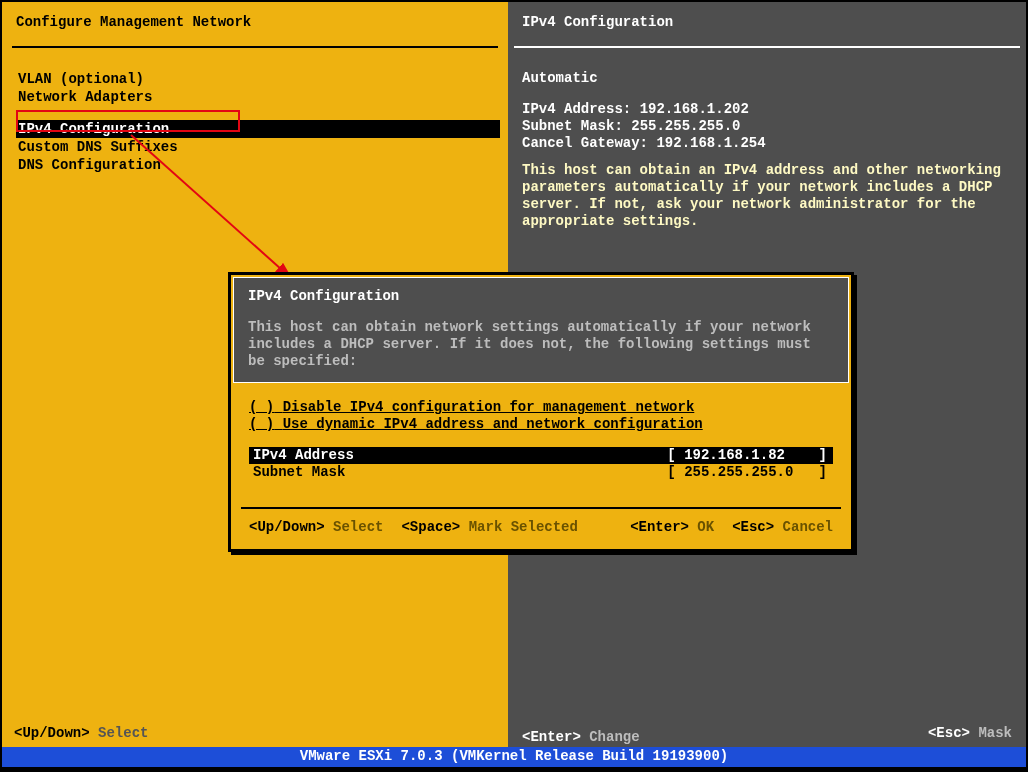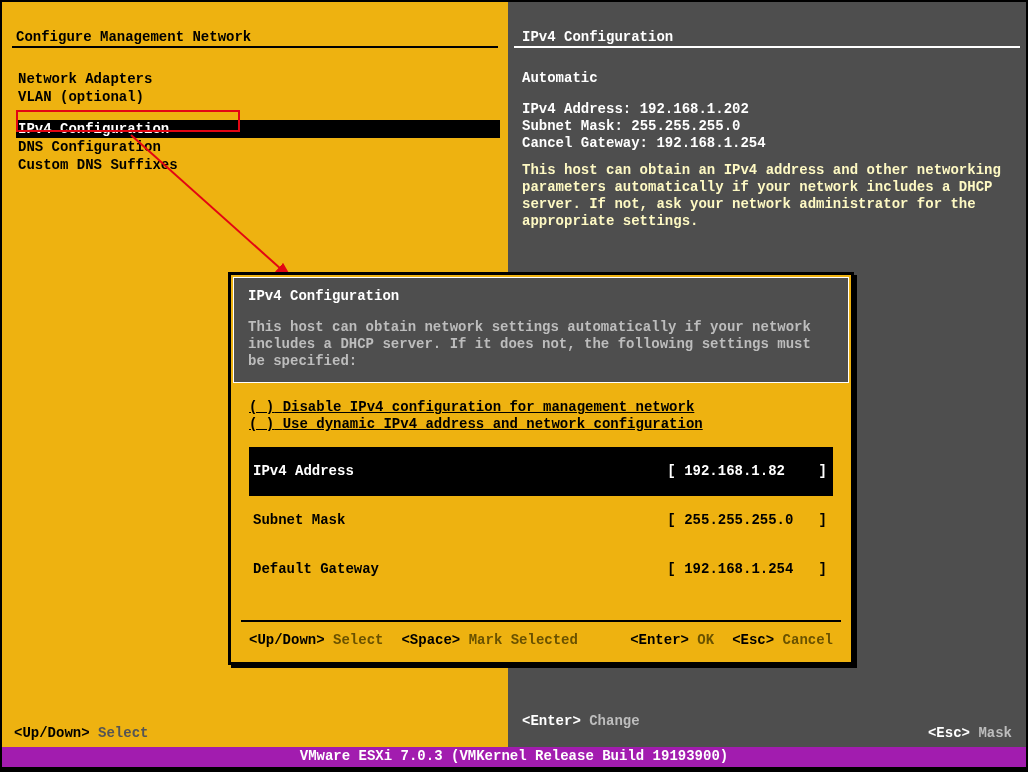--- a/index.html
+++ b/index.html
@@ -32,21 +32,21 @@
     position: relative;
   }
   .right-panel {
     flex: 1;
     background: #4e4e4e;
     position: relative;
   }
   .panel-header {
     height: 44px;
     line-height: 32px;
-    padding: 19px 14px 0 14px;
+    padding: 4px 14px 0 14px;
     color: #000;
   }
   .panel-header-right { color: #fff; }
   .header-divider-left {
     border-bottom: 2px solid #000;
     margin: 0 10px;
   }
   .header-divider-right {
     border-bottom: 2px solid #fff;
     margin: 0 6px;
@@ -81,32 +81,32 @@
     line-height: 17px;
   }
   .info-dim { color: #fef9c3; margin-top: 10px; line-height:17px;}
   .footer-left {
     position: absolute;
     bottom: 6px; left: 12px;
     color: #000;
   }
   .footer-right-change {
     position: absolute;
-    bottom: 18px; left: 14px;
+    bottom: 2px; left: 14px;
     color: #fff;
   }
   .footer-right-exit {
     position: absolute;
     bottom: 6px; right: 14px;
     color: #fff;
   }
   .dimkey { color: #555; }
   .dimkey-r { color: #bdbdbd; }
   .statusbar {
-    background: #a21caf;
+    background: #1d4ed8;
     color: #fff;
     text-align: center;
     height: 20px;
     line-height: 18px;
   }
 
   
   .dialog {
     position: absolute;
     left: 226px;
@@ -128,21 +128,21 @@
   .dialog-body {
     padding: 14px 18px 8px 18px;
     color: #000;
     line-height: 17px;
   }
   .radio-row { white-space: pre; text-decoration: underline; }
   .field-table { margin-top: 14px; }
   .field-row {
     display: flex;
     justify-content: space-between;
-    padding: 16px 4px;
+    padding: 0 4px;
   }
   .field-row.selected {
     background: #000;
     color: #fff;
   }
   .field-value { white-space: pre; margin-right:2px;}
   .dialog-divider {
     border-top: 2px solid #000;
     margin: 18px 10px 0 10px;
   }
@@ -170,26 +170,26 @@
 
 <div class="screen">
   <div class="panels">
 
     <div class="left-panel">
       <div class="panel-header">Configure Management Network</div>
       <div class="header-divider-left"></div>
 
       <div class="menu-block">
         <div class="menu-gap"></div>
+        <div class="menu-item">VLAN (optional)</div>
         <div class="menu-item">Network Adapters</div>
-        <div class="menu-item">VLAN (optional)</div>
         <div class="menu-gap"></div>
         <div class="menu-item selected">IPv4 Configuration</div>
+        <div class="menu-item">Custom DNS Suffixes</div>
         <div class="menu-item">DNS Configuration</div>
-        <div class="menu-item">Custom DNS Suffixes</div>
       </div>
 
       <div class="highlight-box"></div>
 
       <div class="footer-left">
         <span>&lt;Up/Down&gt;</span>
         <span class="dimkey">Select</span>
       </div>
     </div>
 
@@ -248,24 +248,20 @@
 
       <div class="field-table">
         <div class="field-row selected">
           <span>IPv4 Address</span>
           <span class="field-value">[ <span>192.168.1.82</span>    ]</span>
         </div>
         <div class="field-row">
           <span>Subnet Mask</span>
           <span class="field-value">[ <span>255.255.255.0</span>   ]</span>
         </div>
-        <div class="field-row">
-          <span>Default Gateway</span>
-          <span class="field-value">[ <span>192.168.1.254</span>   ]</span>
-        </div>
       </div>
     </div>
     <div class="dialog-divider"></div>
     <div class="dialog-footer">
       <span>
         <span>&lt;Up/Down&gt;</span>
         <span class="ftxt-dim">Select</span>
       </span>
       <span>
         <span>&lt;Space&gt;</span>

